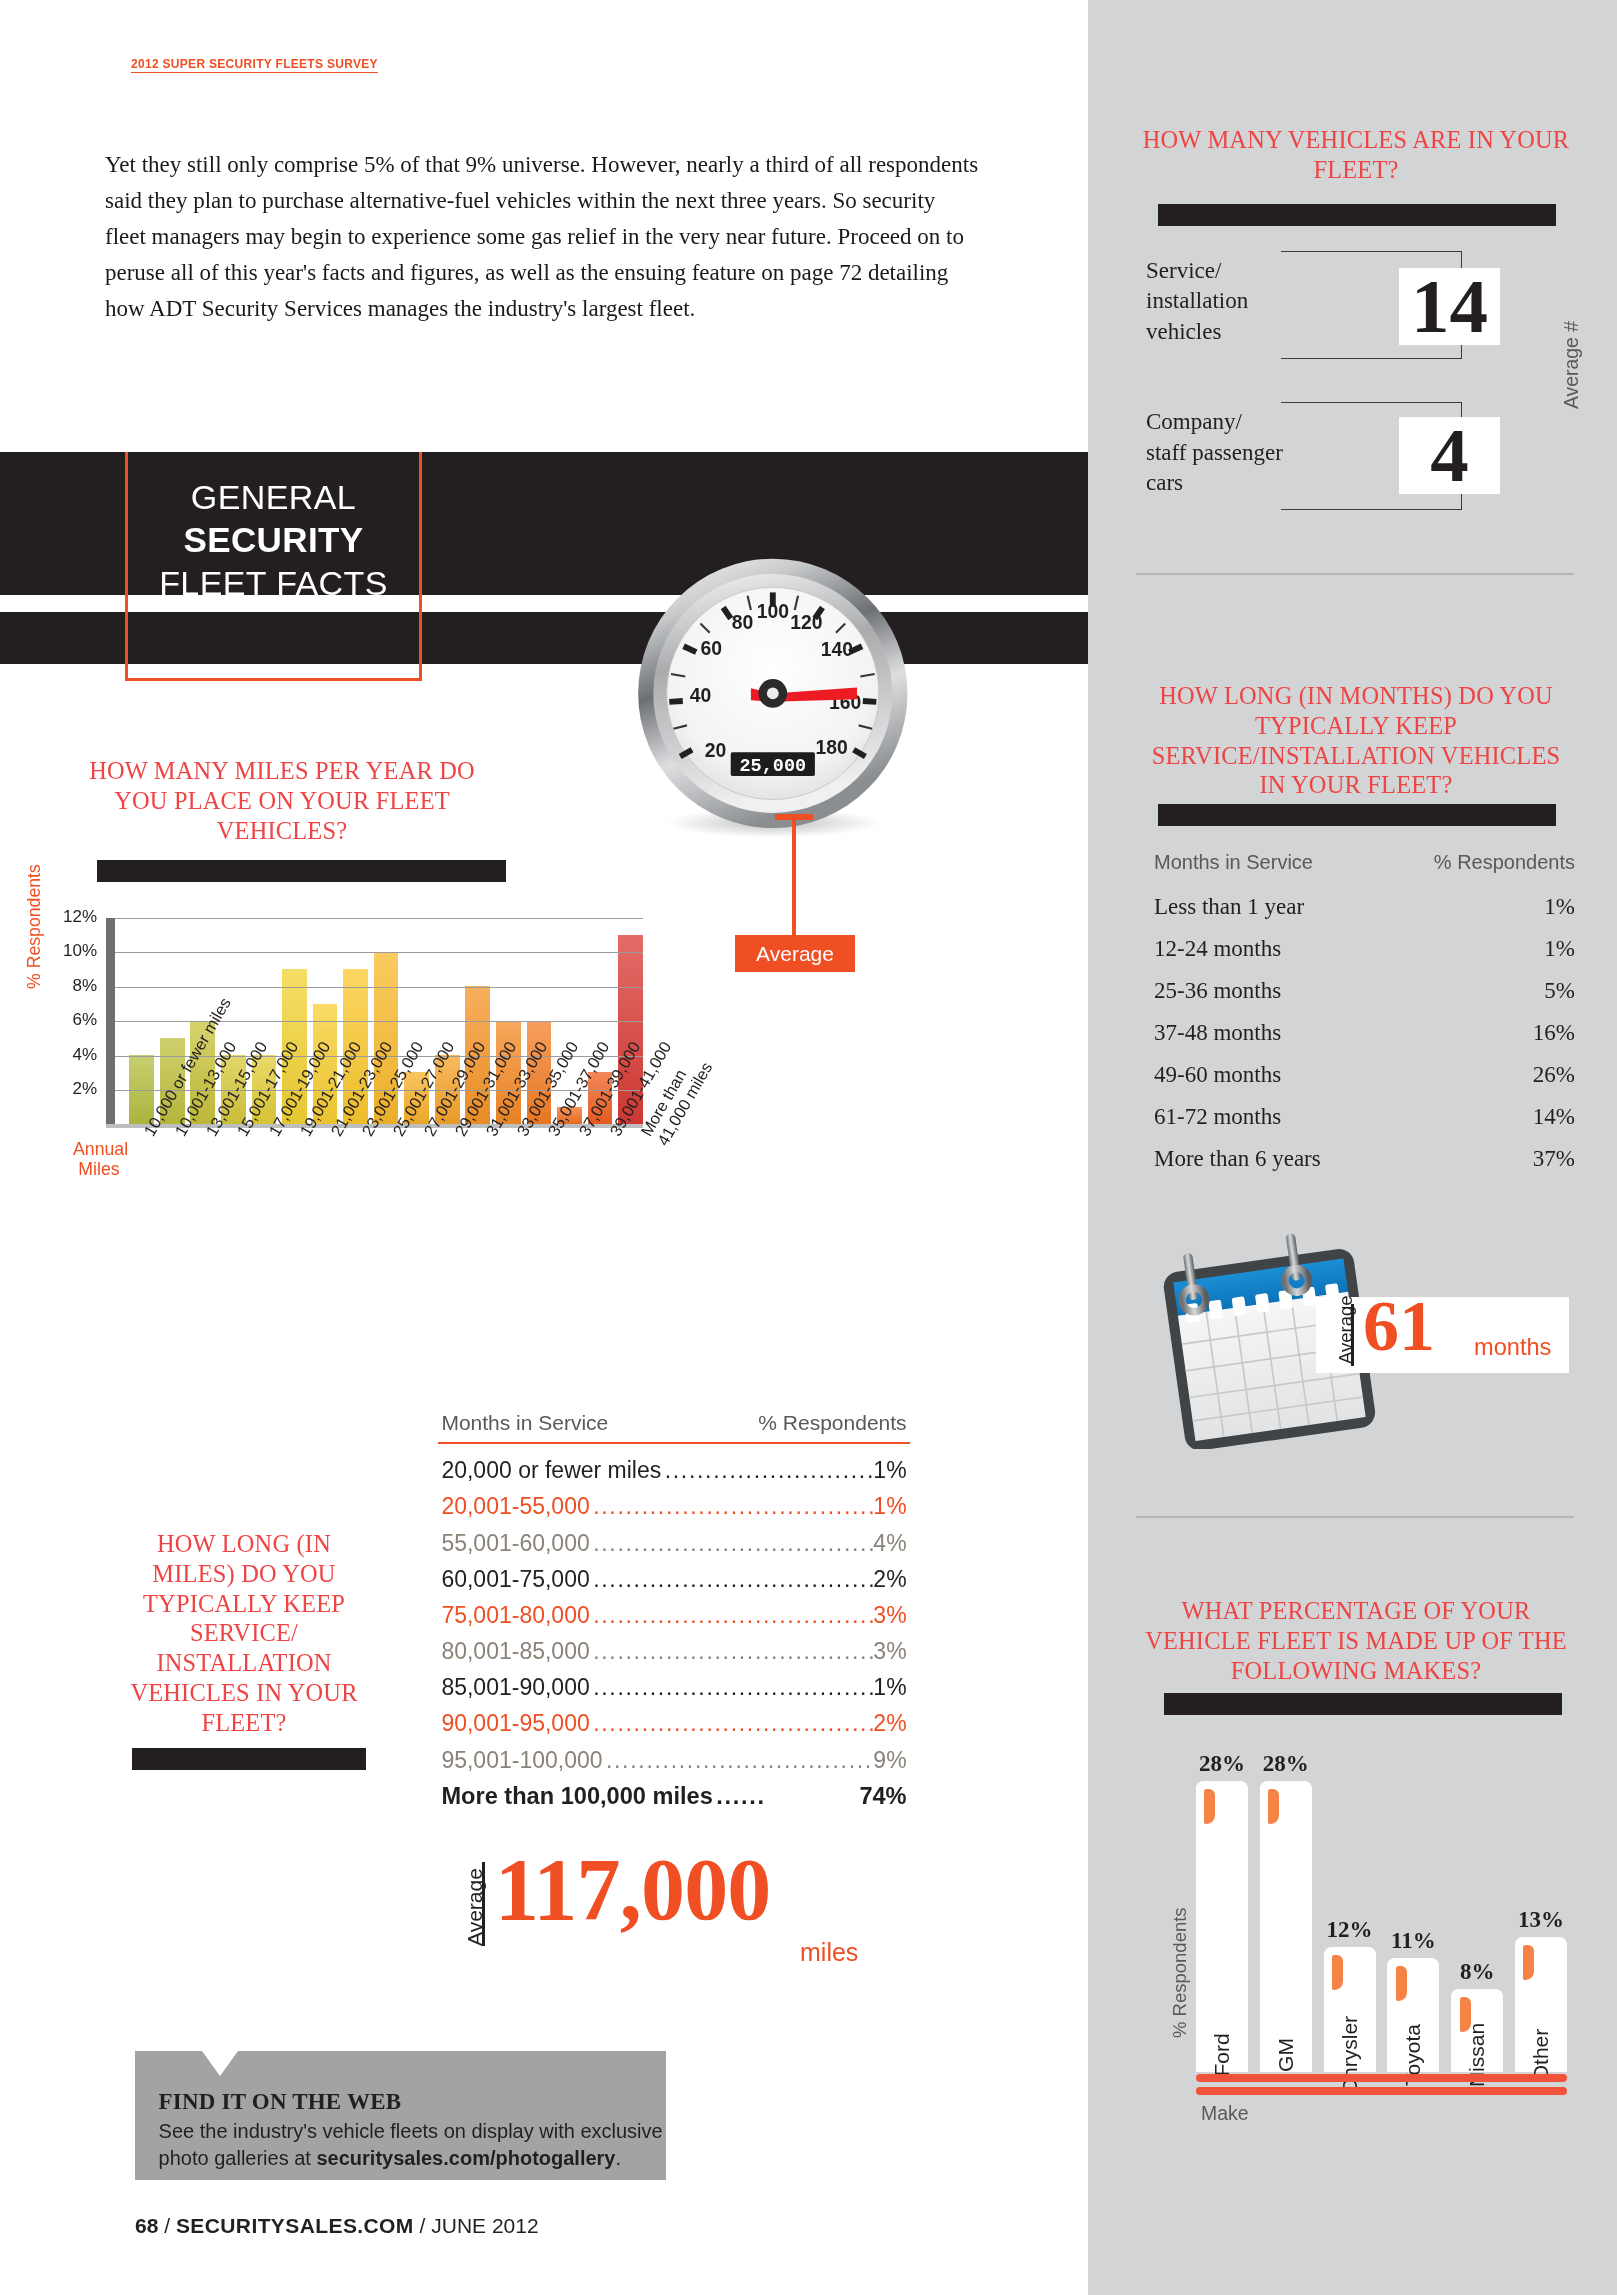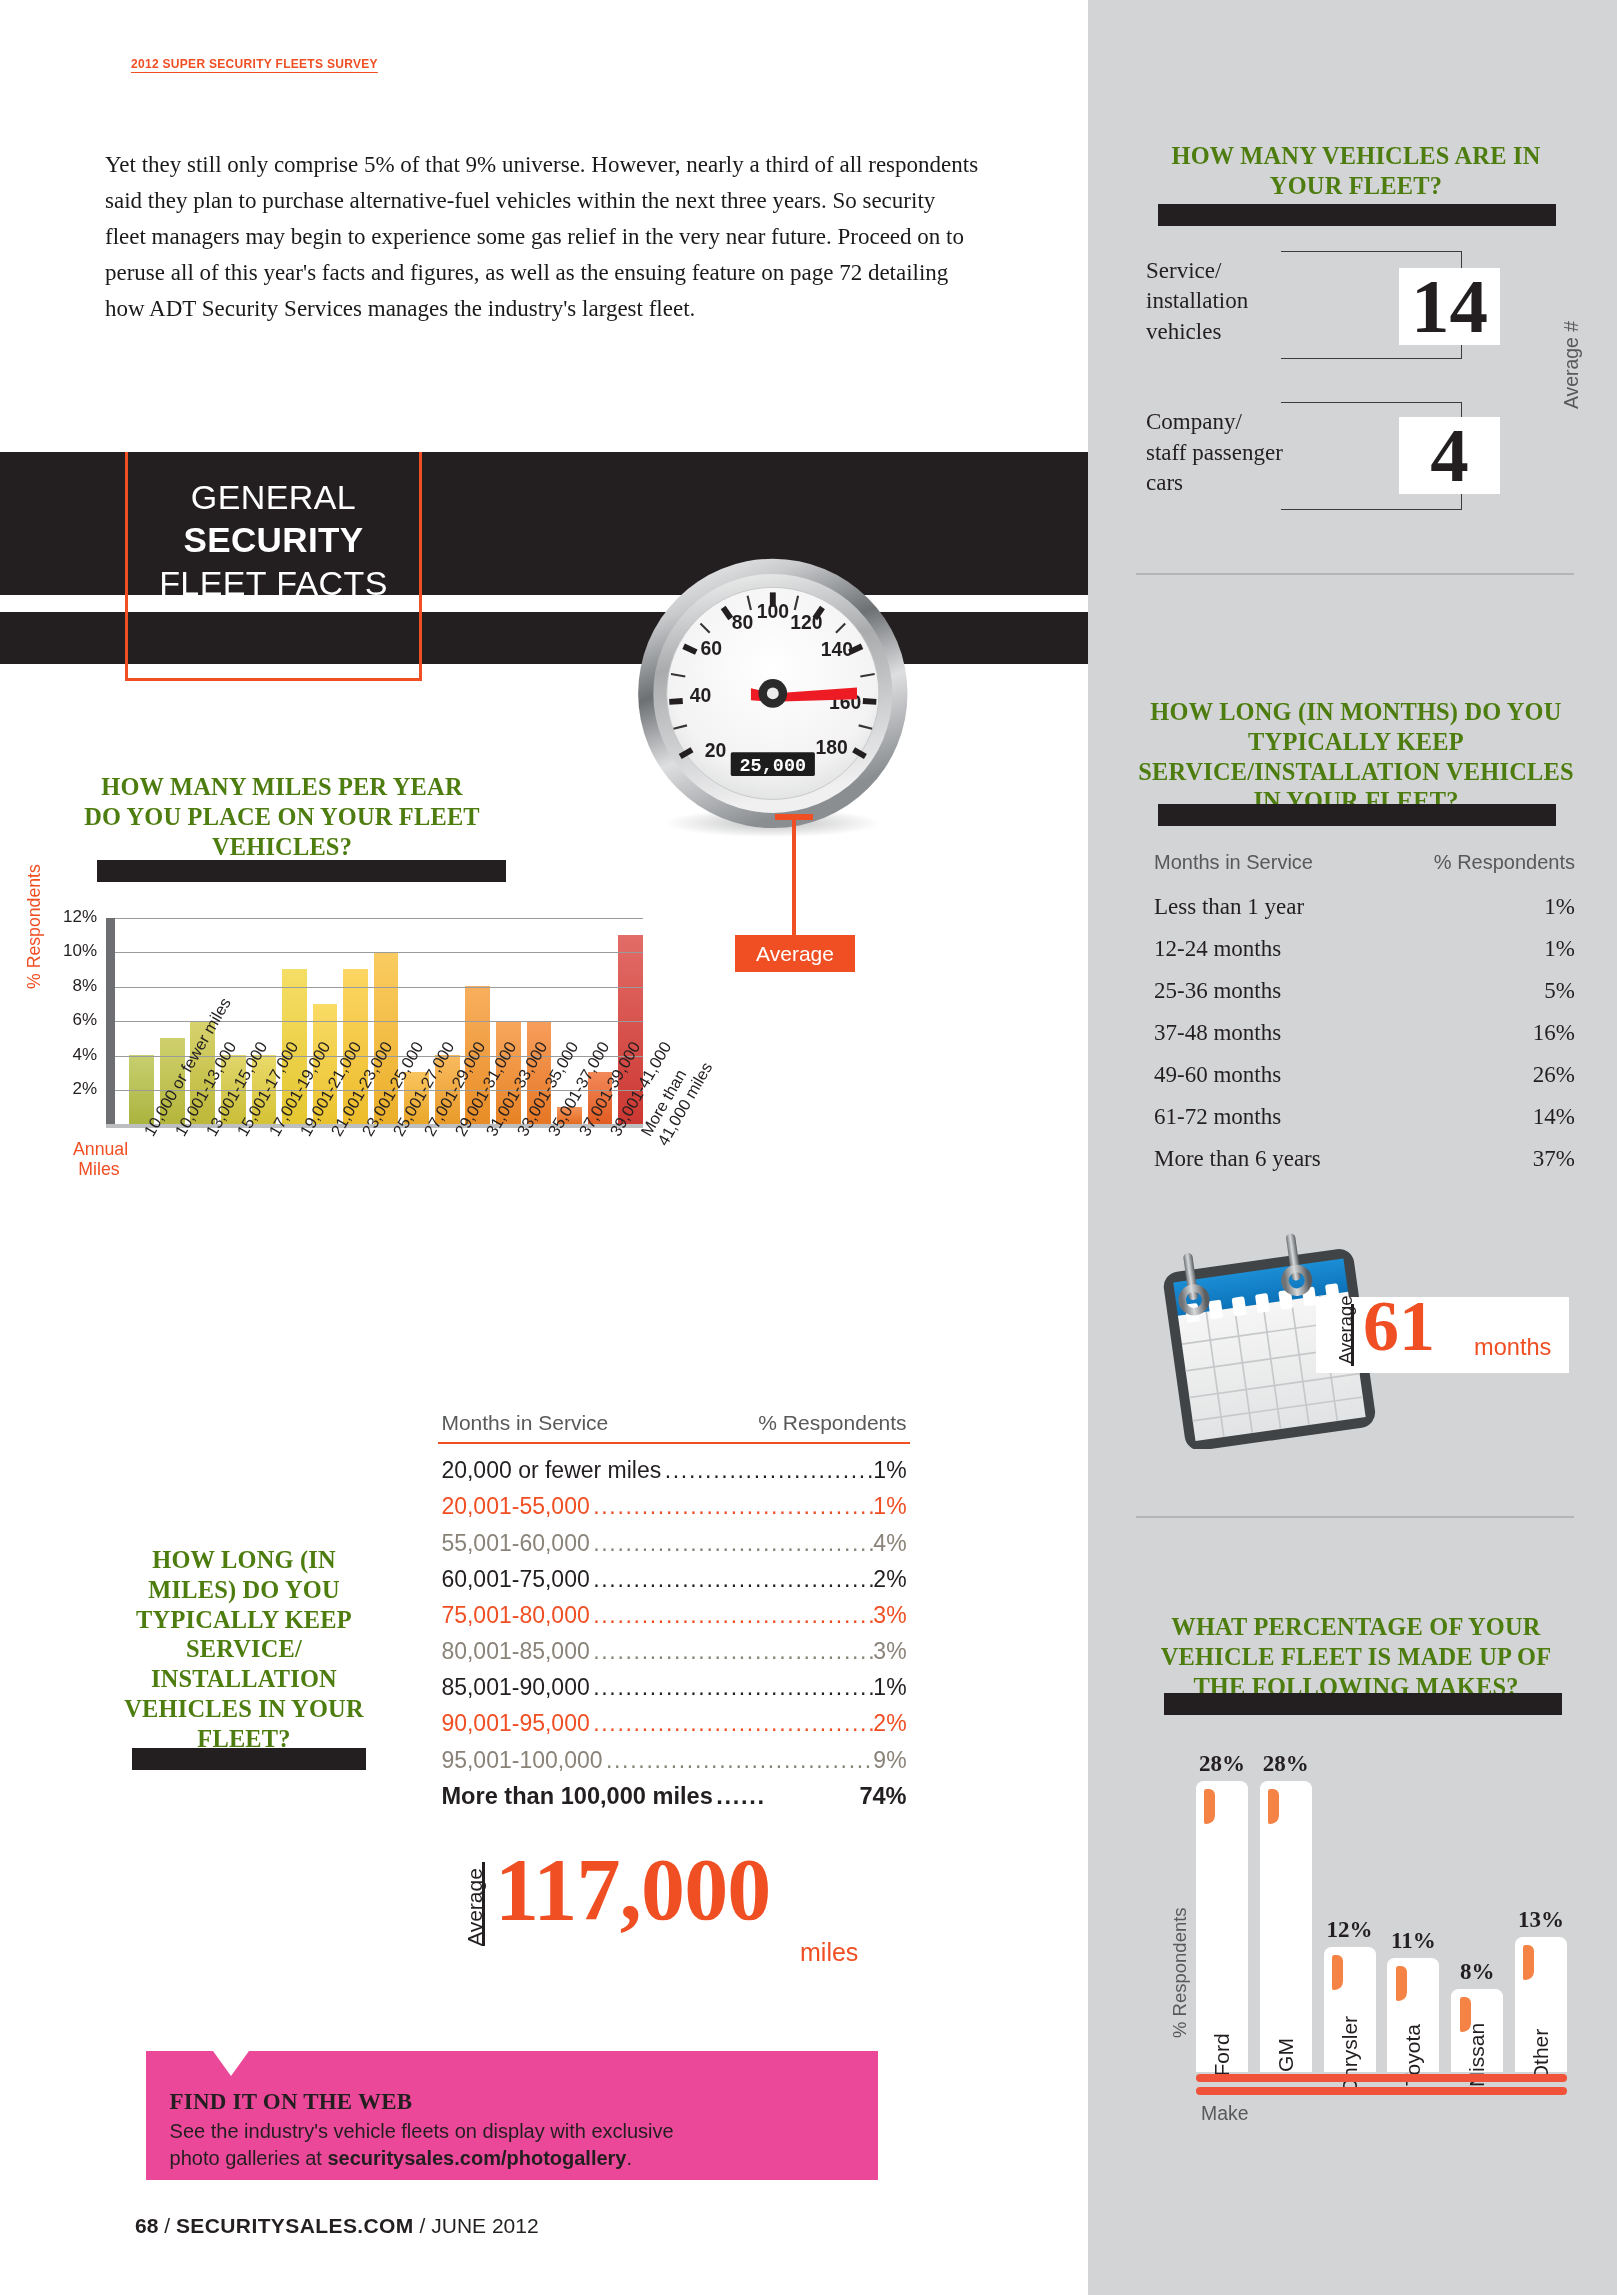--- a/index.html
+++ b/index.html
@@ -51,22 +51,22 @@
     font-family: "Liberation Sans", sans-serif;
     color: #ffffff; line-height: 1.24;
   }
   .banner-title .l1 { display:block; font-size: 34px; font-weight: 300; letter-spacing:0.4px;}
   .banner-title .l2 { display:block; font-size: 35px; font-weight: 700; letter-spacing:0.4px;}
   .banner-title .l3 { display:block; font-size: 34px; font-weight: 300; letter-spacing:0.4px;}
 
   
   .sec-head {
     font-family: "Liberation Serif", serif;
-    color: #4d7c0f; font-weight: 700; font-size: 24.4px;
-    line-height: 1.22; letter-spacing: 0.2px; text-align: center; margin-top: 16px;
+    color: #ef4444; font-weight: 400; font-size: 24.4px;
+    line-height: 1.22; letter-spacing: 0.2px; text-align: center;
   }
 
   
   .mpy-head { position: absolute; left: 80px; top: 756px; width: 404px; }
   .mpy-rule { position: absolute; left: 97px; top: 860px; width: 409px; height: 22px; background:#231f20;}
 
   .chart1 { position: absolute; left: 39px; top: 918px; width: 607px; height: 211px; }
   .c1-plot { position: absolute; left: 67px; top: 0; width: 537px; height: 206px; border-left: 9.3px solid #6d6e71; }
   .c1-grid { position:absolute; left:0; right:0; height:0.8px; background:#9a9b9d; }
   .c1-ylab { position: absolute; font-family:"Liberation Sans", sans-serif; font-size:17px; color:#231f20; right: 546px; text-align:right; width:51px;}
@@ -137,22 +137,22 @@
     font-family:"Liberation Serif", serif; font-weight:700; font-size: 88px; color:#f04e23;
     letter-spacing:-0.8px;
   }
   .avg-unit {
     position:absolute; left: 362px; top: 81px;
     font-family:"Liberation Sans", sans-serif; font-size: 25px; color:#f04e23;
   }
 
   
   .webbox {
-    position:absolute; left: 146px; top: 2051px; width: 732px; height: 129px;
-    background: #ec4899;
+    position:absolute; left: 135px; top: 2051px; width: 531px; height: 129px;
+    background: #a3a3a3;
   }
   .webbox .notch {
     position:absolute; left: 67px; top: 0; width: 0; height: 0;
     border-left: 18.5px solid transparent; border-right: 18.5px solid transparent;
     border-top: 25px solid #ffffff;
   }
   .webbox h3 {
     position:absolute; left: 23.6px; top: 38px;
     font-family:"Liberation Serif", serif; font-weight:700; font-size: 23px; color:#231f20;
     letter-spacing:0.2px;

